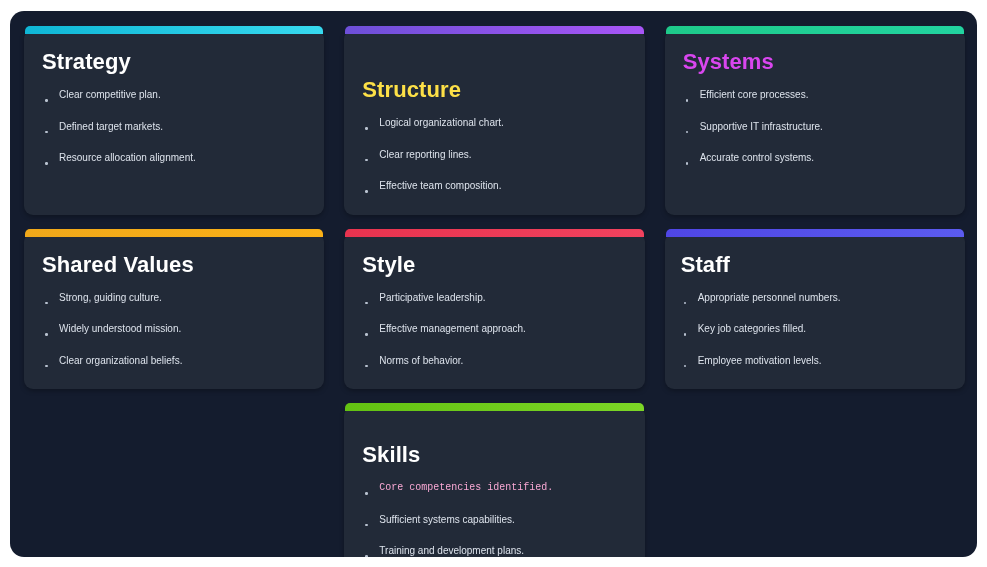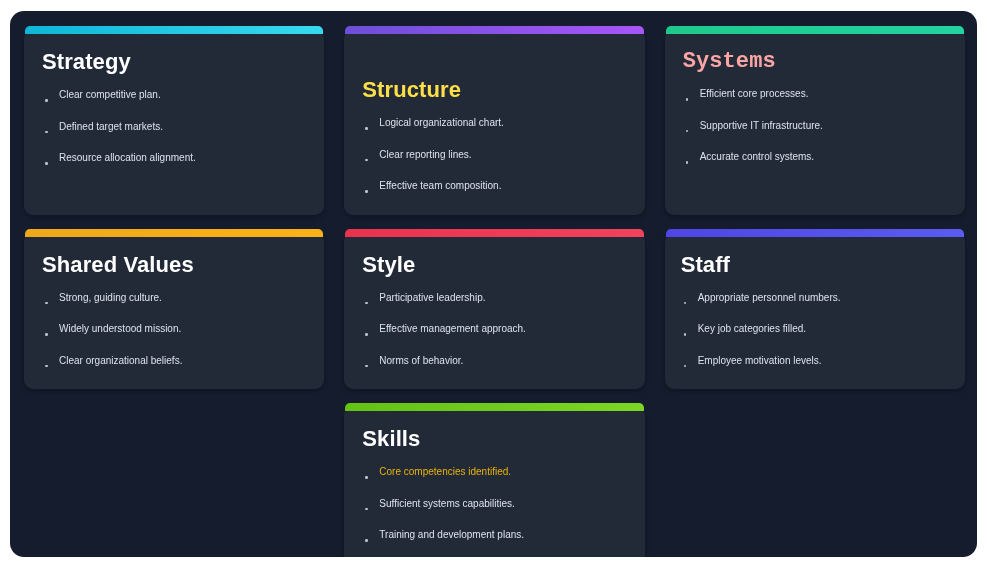--- a/index.html
+++ b/index.html
@@ -109,21 +109,21 @@
       <div class="card-title" style="color: #fde047; margin-top: 28px;">Structure</div>
       <ul class="card-list">
         <li style="color: rgb(221, 227, 236);"><span class="bullet" style="background: rgb(185, 194, 208);"></span><span>Logical organizational chart.</span></li>
         <li style="color: rgb(221, 227, 236);"><span class="bullet" style="background: rgb(185, 194, 208);"></span><span>Clear reporting lines.</span></li>
         <li style="color: rgb(221, 227, 236);"><span class="bullet" style="background: rgb(185, 194, 208);"></span><span>Effective team composition.</span></li>
       </ul>
     </div>
 
     <div class="card" style="background: rgb(34, 42, 56);">
       <div class="card-accent" style="background: linear-gradient(90deg, rgb(30, 201, 138) 0%, rgb(34, 211, 160) 100%);"></div>
-      <div class="card-title" style="color: #fca5a5; font-family: Liberation Mono, monospace;">Systems</div>
+      <div class="card-title" style="color: #d946ef;">Systems</div>
       <ul class="card-list">
         <li style="color: rgb(221, 227, 236);"><span class="bullet" style="background: rgb(185, 194, 208);"></span><span>Efficient core processes.</span></li>
         <li style="color: rgb(221, 227, 236);"><span class="bullet" style="background: rgb(185, 194, 208);"></span><span>Supportive IT infrastructure.</span></li>
         <li style="color: rgb(221, 227, 236);"><span class="bullet" style="background: rgb(185, 194, 208);"></span><span>Accurate control systems.</span></li>
       </ul>
     </div>
 
     <div class="card" style="background: rgb(34, 42, 56);">
       <div class="card-accent" style="background: linear-gradient(90deg, rgb(240, 168, 26) 0%, rgb(251, 177, 23) 100%);"></div>
       <div class="card-title" style="color: rgb(255, 255, 255);">Shared Values</div>
@@ -151,23 +151,23 @@
         <li style="color: rgb(221, 227, 236);"><span class="bullet" style="background: rgb(185, 194, 208);"></span><span>Appropriate personnel numbers.</span></li>
         <li style="color: rgb(221, 227, 236);"><span class="bullet" style="background: rgb(185, 194, 208);"></span><span>Key job categories filled.</span></li>
         <li style="color: rgb(221, 227, 236);"><span class="bullet" style="background: rgb(185, 194, 208);"></span><span>Employee motivation levels.</span></li>
       </ul>
     </div>
 
     <div class="row3-spacer"></div>
 
     <div class="card" style="background: rgb(34, 42, 56);">
       <div class="card-accent" style="background: linear-gradient(90deg, rgb(99, 194, 18) 0%, rgb(124, 214, 38) 100%);"></div>
-      <div class="card-title" style="color: rgb(255, 255, 255);">Skills</div>
+      <div class="card-title" style="color: rgb(255, 255, 255); margin-top: 16px;">Skills</div>
       <ul class="card-list">
-        <li style="color: #eab308;"><span class="bullet" style="background: rgb(185, 194, 208);"></span><span>Core competencies identified.</span></li>
+        <li style="color: #f9a8d4; font-family: Liberation Mono, monospace;"><span class="bullet" style="background: rgb(185, 194, 208);"></span><span>Core competencies identified.</span></li>
         <li style="color: rgb(221, 227, 236);"><span class="bullet" style="background: rgb(185, 194, 208);"></span><span>Sufficient systems capabilities.</span></li>
         <li style="color: rgb(221, 227, 236);"><span class="bullet" style="background: rgb(185, 194, 208);"></span><span>Training and development plans.</span></li>
       </ul>
     </div>
 
     <div class="row3-spacer"></div>
 
   </div>
 </div>
 

